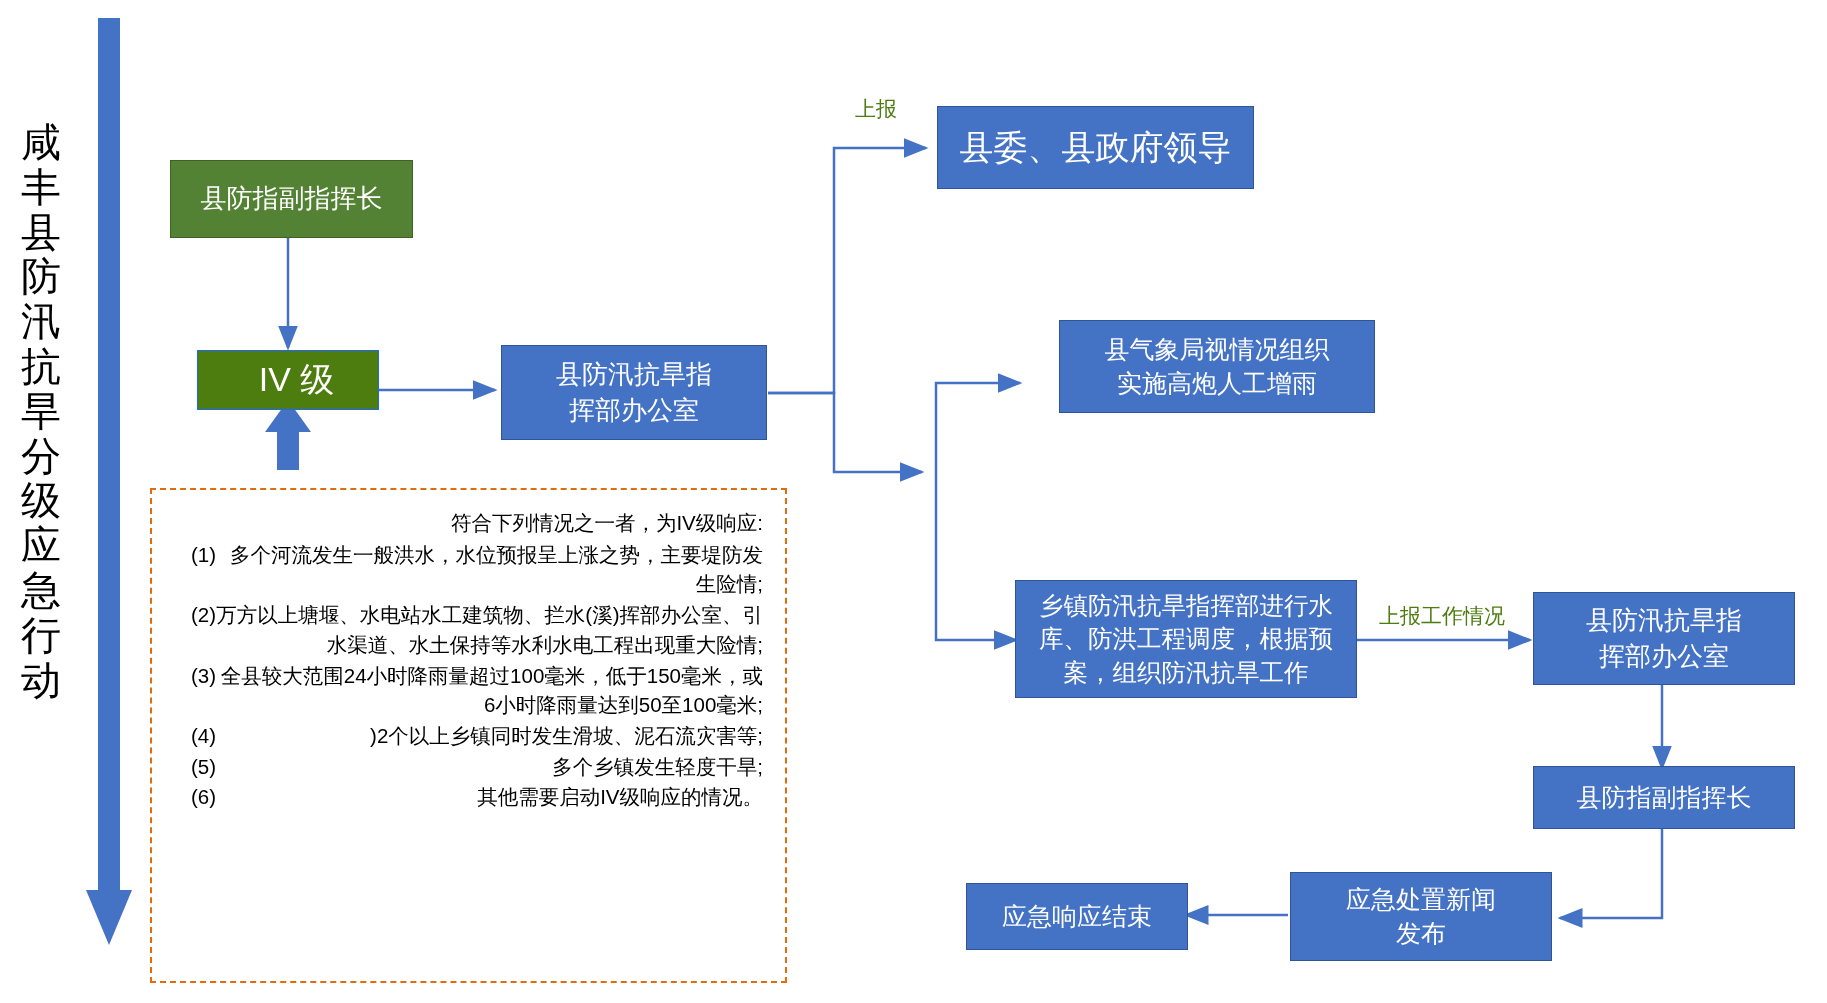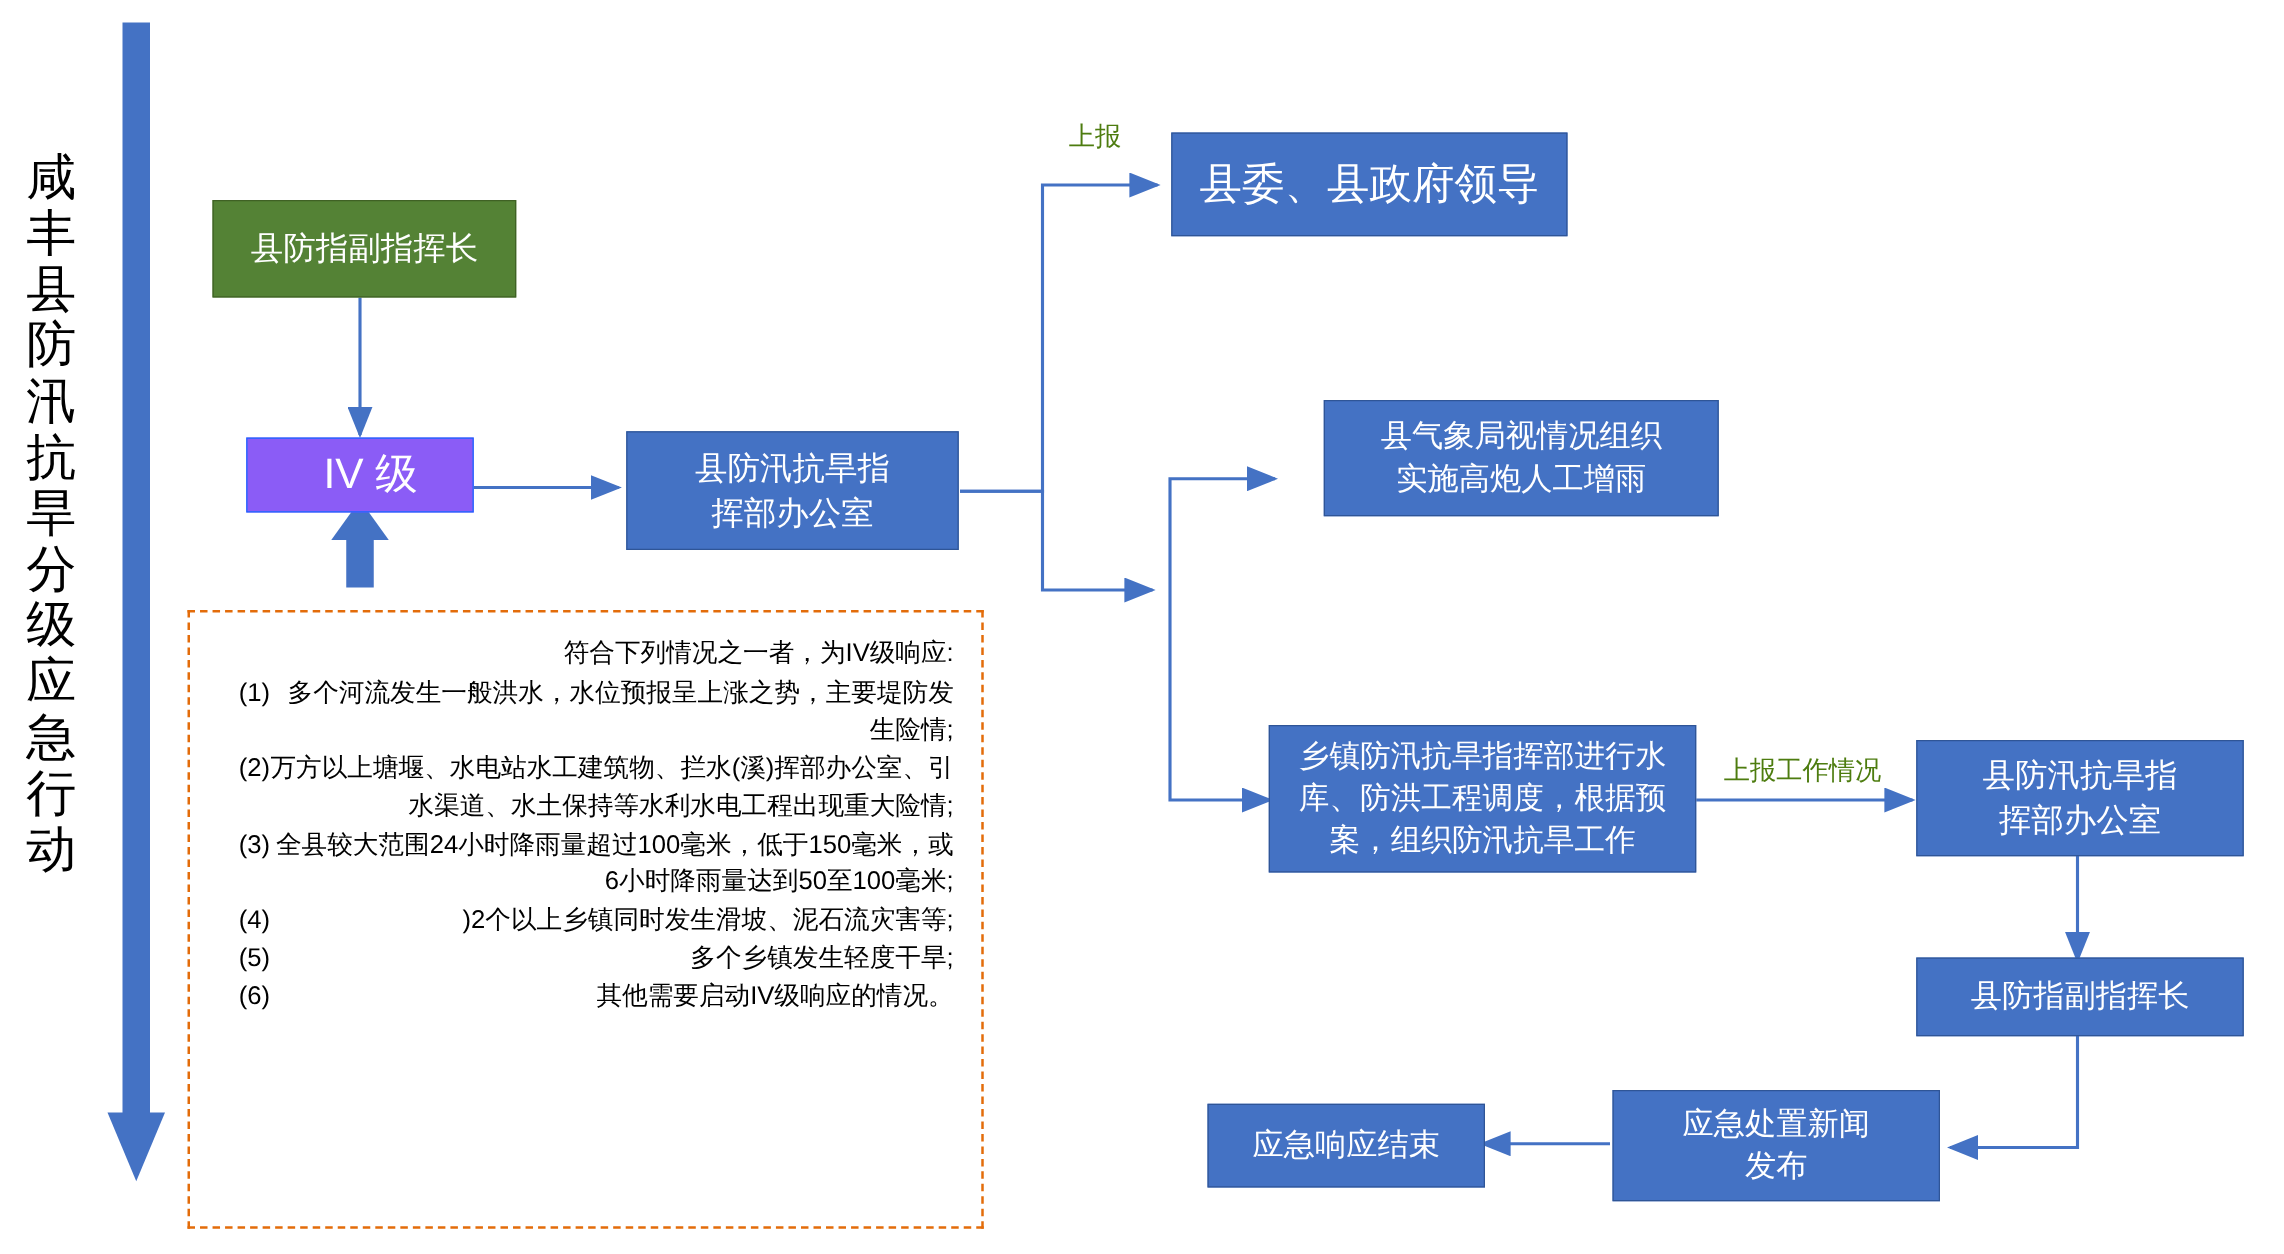--- a/index.html
+++ b/index.html
@@ -30,21 +30,21 @@
   }
   .blue-box {
     background: #4472c4;
     border: 1px solid #2f5597;
   }
   .green-box {
     background: #548235;
     border: 1px solid #3f6124;
   }
   .level-box {
-    background: #8b5cf6;
+    background: #4d7c0f;
     border: 1px solid #1a66ff;
     padding-left: 17px;
   }
   .title-vertical {
     position: absolute;
     left: 10px;
     top: 120px;
     width: 62px;
     font-size: 40px;
     line-height: 1.12;

